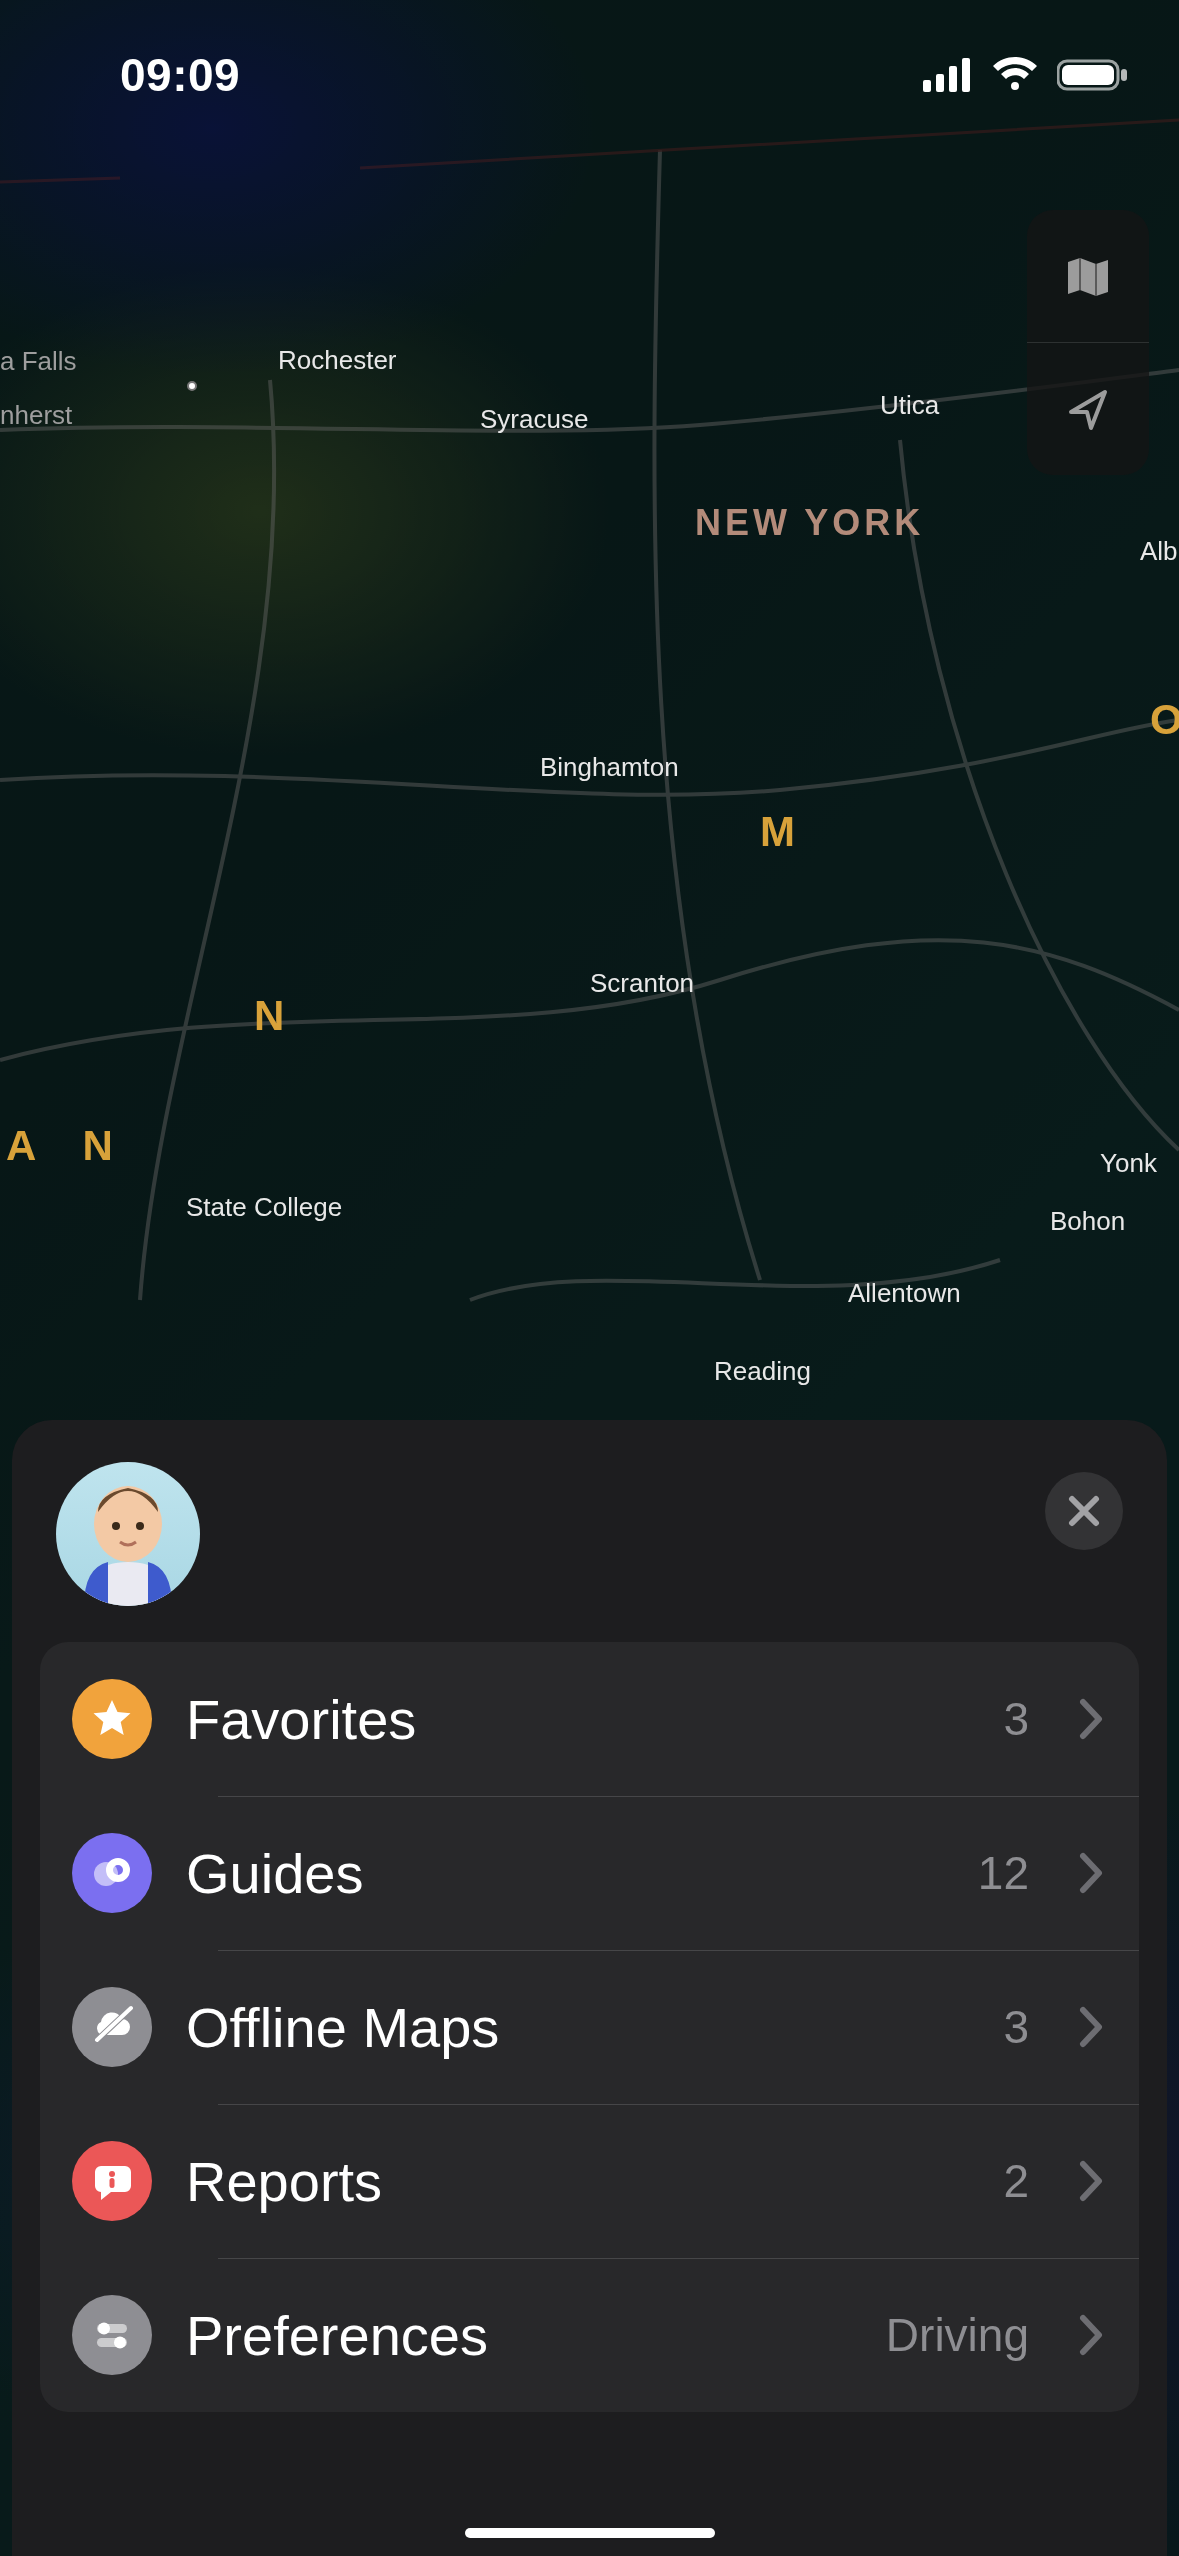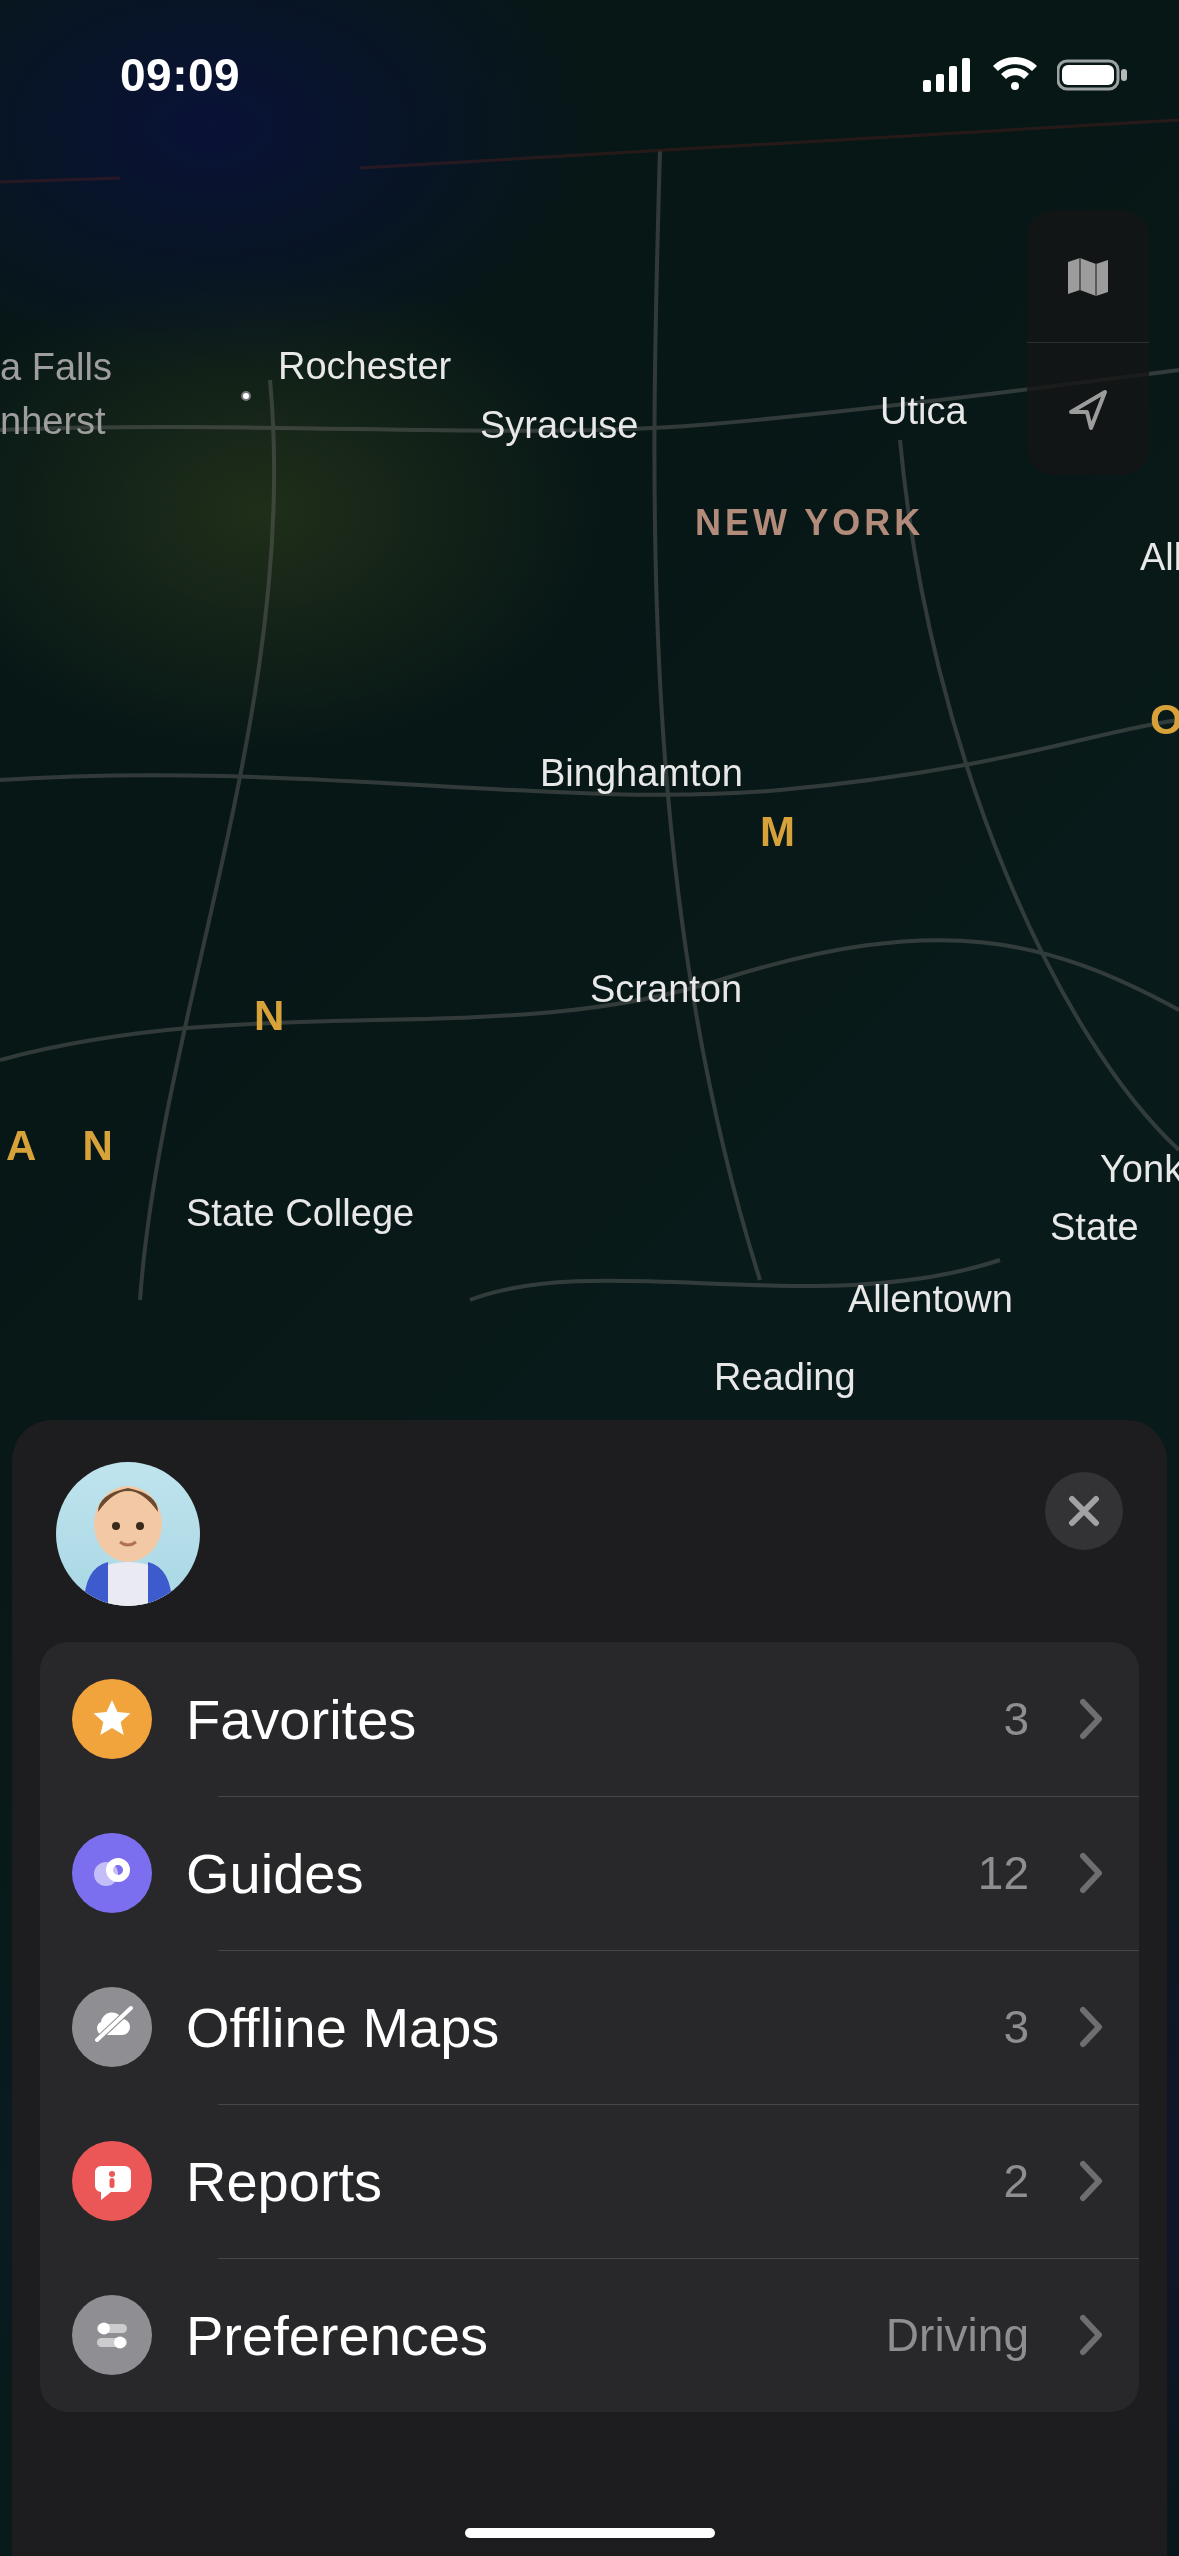--- a/index.html
+++ b/index.html
@@ -24,21 +24,21 @@
   .status-bar { position:absolute; top:0; left:0; right:0; height:120px; display:flex; align-items:center; justify-content:space-between; padding:30px 50px 0 50px; color:#fff; z-index:50; }
   .status-time { font-size:46px; font-weight:600; letter-spacing:0.5px; margin-left:70px; }
   .status-right { display:flex; align-items:center; gap:18px; }
 
   
   .float-ctrl { position:absolute; right:30px; top:210px; width:122px; border-radius:26px; background: rgba(20,20,20,0.78); overflow:hidden; z-index:40; }
   .float-btn { height:132px; display:flex; align-items:center; justify-content:center; color:#9e9e9e; }
   .float-sep { height:1px; background:rgba(255,255,255,0.12); }
 
   
-  .city { position:absolute; color:#e8e8e8; font-size:38px; font-weight:500; white-space:nowrap; }
+  .city { position:absolute; color:#e8e8e8; font-size:26px; font-weight:500; white-space:nowrap; }
   .city.dim { color:#9e9e9e; }
   .city-dot { display:inline-block; width:10px; height:10px; border-radius:50%; background:#fff; margin-left:8px; vertical-align:middle; border:2px solid #777; }
   .region { position:absolute; color:#b38b7a; font-size:36px; font-weight:700; letter-spacing:4px; }
   .road-letter { position:absolute; color:#d8a23a; font-size:42px; font-weight:800; }
 
   
   .sheet { position:absolute; left:12px; right:12px; top:1420px; bottom:0; background:#1d1d1f; border-radius:40px 40px 0 0; padding:42px 0 30px 0; z-index:60; }
   .sheet-header { display:flex; align-items:center; gap:32px; padding:0 44px 36px 44px; position:relative; }
   .avatar { width:144px; height:144px; border-radius:50%; background: linear-gradient(#bfe4ee,#a9d7e4); display:flex; align-items:flex-end; justify-content:center; overflow:hidden; }
   .avatar svg { width:120px; height:130px; }
@@ -87,21 +87,21 @@
 <div class="city" style="left:278px; top:345px;"><span>Rochester</span><span class="city-dot" style="margin-left:-210px; vertical-align:-22px;"></span></div>
 <div class="city" style="left:480px; top:404px;"><span>Syracuse</span></div>
 <div class="city" style="left:880px; top:390px;"><span>Utica</span></div>
 <div class="city dim" style="left:0px; top:346px;"><span>a Falls</span></div>
 <div class="city dim" style="left:0px; top:400px;"><span>nherst</span></div>
 <div class="city" style="left:1140px; top:536px;"><span>Alb</span></div>
 <div class="city" style="left:540px; top:752px;"><span>Binghamton</span></div>
 <div class="city" style="left:590px; top:968px;"><span>Scranton</span></div>
 <div class="city" style="left:186px; top:1192px;"><span>State College</span></div>
 <div class="city" style="left:1100px; top:1148px;"><span>Yonk</span></div>
-<div class="city" style="left:1050px; top:1206px;"><span>State</span></div>
+<div class="city" style="left:1050px; top:1206px;"><span>Bohon</span></div>
 <div class="city" style="left:848px; top:1278px;"><span>Allentown</span></div>
 <div class="city" style="left:714px; top:1356px;"><span>Reading</span></div>
 
 <div class="region" style="left:695px; top:502px;">NEW YORK</div>
 <div class="road-letter" style="left:1150px; top:696px;">O</div>
 <div class="road-letter" style="left:760px; top:808px;">M</div>
 <div class="road-letter" style="left:254px; top:992px;">N</div>
 <div class="road-letter" style="left:6px; top:1122px; letter-spacing:18px;">A   N</div>
 
 <div class="status-bar">

